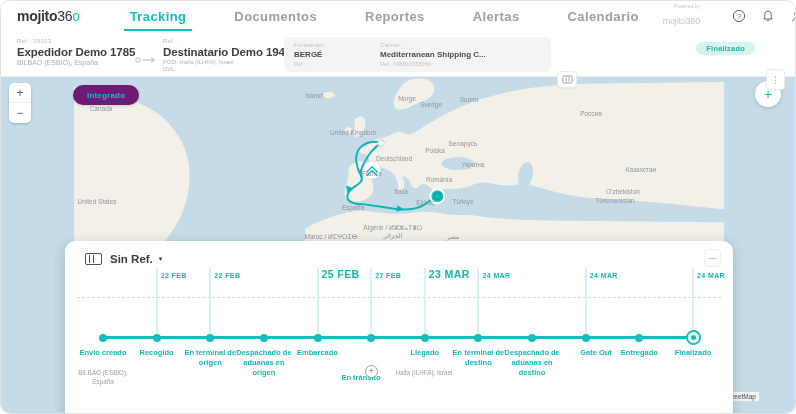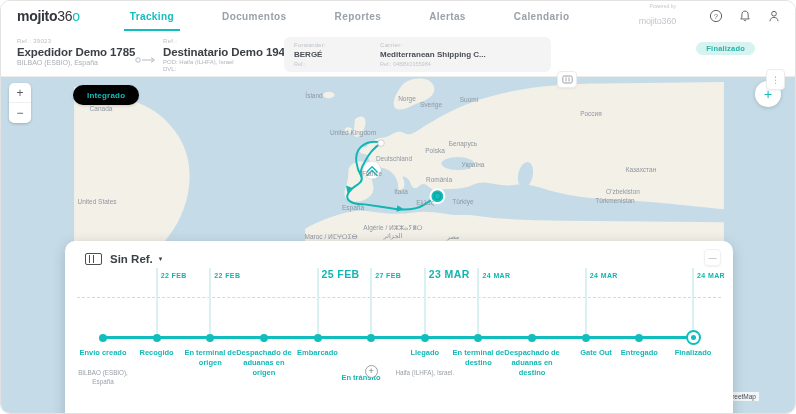--- a/index.html
+++ b/index.html
@@ -7,21 +7,21 @@
   body { font-family:"Liberation Sans", sans-serif; width:796px; height:414px; overflow:hidden; }
   #app { position:relative; width:796px; height:414px; border:1px solid #e2e2e2; border-radius:10px; overflow:hidden; background:#fff; }
 
   
   .topnav { position:absolute; top:0; left:0; right:0; height:30px; background:#fff; display:flex; align-items:center; z-index:30; }
   .logo { margin-left:16px; font-size:14px; letter-spacing:-0.3px; color:#33363c; white-space:nowrap; }
   .logo b { font-weight:800; }
   .logo .num { font-weight:300; }
   .logo .o { font-weight:300; color:#12bdbd; }
   .nav-items { display:flex; margin-left:26px; }
-  .nav-item { position:relative; height:30px; display:flex; align-items:center; padding:0 24px; font-size:10px; font-weight:700; letter-spacing:0.4px; color:#9aa1a9; cursor:pointer; }
+  .nav-item { position:relative; height:30px; display:flex; align-items:center; padding:0 24px; font-size:13px; font-weight:700; letter-spacing:0.4px; color:#9aa1a9; cursor:pointer; }
   .nav-item.active { color:#12bdbd; }
   .nav-item.active::after { content:""; position:absolute; left:18px; right:18px; bottom:0; height:2px; background:#12bdbd; }
   .nav-right { margin-left:auto; display:flex; align-items:center; margin-right:14px; }
   .powered { text-align:right; margin-right:18px; color:#c3c7cc; line-height:1.1; }
   .powered .pb-top { font-size:5px; display:block; }
   .powered .pb-brand { font-size:9px; letter-spacing:-0.2px; }
   .top-icon { width:15px; height:15px; margin-left:14px; color:#5c6066; cursor:pointer; display:flex; align-items:center; justify-content:center; }
   .top-icon svg { width:14px; height:14px; }
 
   
@@ -43,21 +43,21 @@
   .status-pill { position:absolute; right:40px; top:11px; height:13px; padding:0 10px; background:#d7f3ef; color:#25b2a8; font-size:7.5px; font-weight:800; border-radius:8px; display:flex; align-items:center; letter-spacing:0.2px; }
   .btn-kebab { right:10px; top:38px; width:19px; height:21px; font-size:9px; }
 
   
   .map { position:absolute; top:76px; left:0; right:0; bottom:0; background:#c5dce8; z-index:1; cursor:grab; }
   .map svg.base { position:absolute; inset:0; }
   .map-label { position:absolute; font-size:6.5px; color:#8f96a0; white-space:nowrap; transform:translate(-50%,-50%); pointer-events:none; }
   .zoom-ctl { position:absolute; left:8px; top:6px; width:22px; background:#fff; border-radius:5px; box-shadow:0 1px 3px rgba(0,0,0,0.2); overflow:hidden; z-index:5; }
   .zoom-ctl div { height:20px; display:flex; align-items:center; justify-content:center; font-size:12px; color:#585c62; cursor:pointer; }
   .zoom-ctl div:first-child { border-bottom:1px solid #eee; }
-  .mode-pill { position:absolute; left:72px; top:8px; height:20px; padding:0 14px; background:#000000; border-radius:11px; box-shadow:0 1px 3px rgba(0,0,0,0.15); color:#12bdbd; font-size:8px; font-weight:800; display:flex; align-items:center; letter-spacing:0.2px; cursor:pointer; z-index:5; }
+  .mode-pill { position:absolute; left:72px; top:8px; height:20px; padding:0 14px; background:#701a75; border-radius:11px; box-shadow:0 1px 3px rgba(0,0,0,0.15); color:#12bdbd; font-size:8px; font-weight:800; display:flex; align-items:center; letter-spacing:0.2px; cursor:pointer; z-index:5; }
   .add-fab { position:absolute; right:14px; top:4px; width:26px; height:26px; border-radius:50%; background:#fff; box-shadow:0 1px 4px rgba(0,0,0,0.18); color:#12bdbd; font-size:14px; font-weight:400; display:flex; align-items:center; justify-content:center; cursor:pointer; z-index:5; }
   .attribution { position:absolute; right:36px; bottom:12px; font-size:6.5px; color:#4a4e55; background:rgba(255,255,255,0.75); padding:1px 3px; z-index:4; }
 
   
   .panel { position:absolute; left:64px; top:240px; width:668px; height:190px; background:#fff; border-radius:10px; box-shadow:0 3px 14px rgba(0,0,0,0.18); z-index:20; }
   .panel-head { position:absolute; left:20px; top:12px; display:flex; align-items:center; cursor:pointer;justify-content:center; }
   .cont-icon { width:17px; height:12px; border:1.6px solid #4a4e55; border-radius:2px; margin-right:8px; position:relative; }
   .cont-icon::before, .cont-icon::after { content:""; position:absolute; top:1px; bottom:1px; width:1.4px; background:#4a4e55; }
   .cont-icon::before { left:3px; } .cont-icon::after { left:7px; }
   .panel-ref { font-size:11.5px; font-weight:800; color:#3c4046; }

